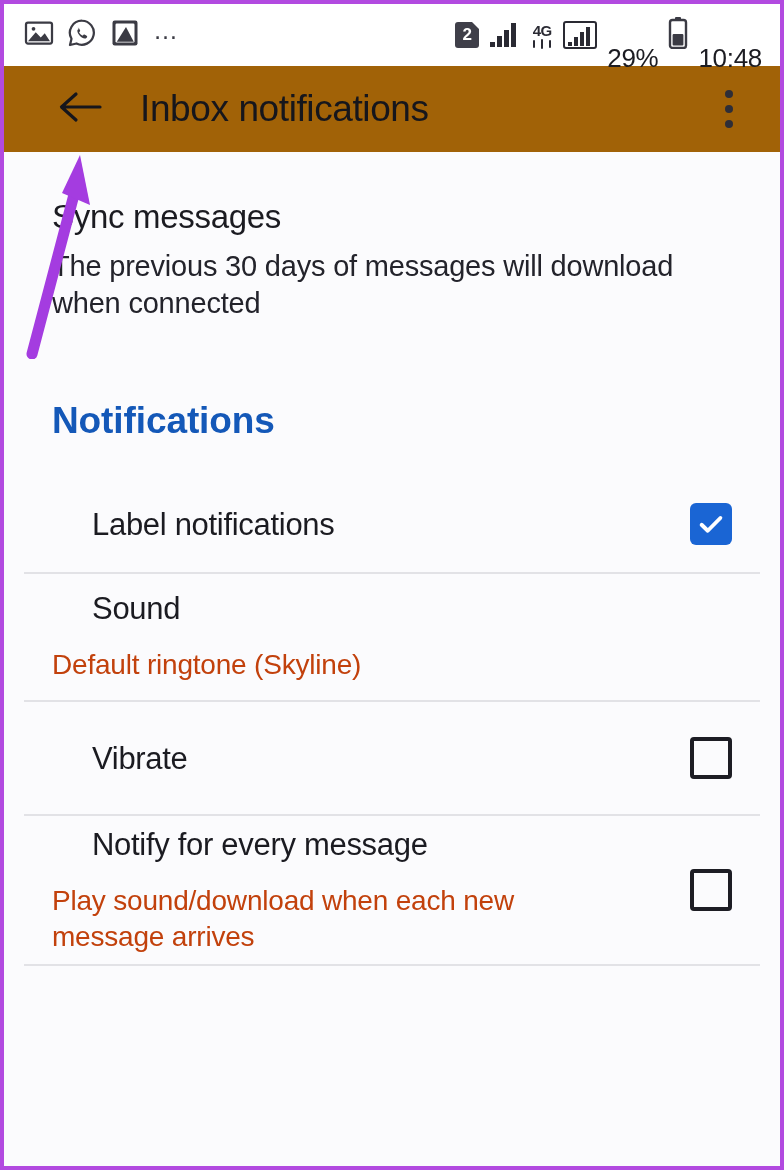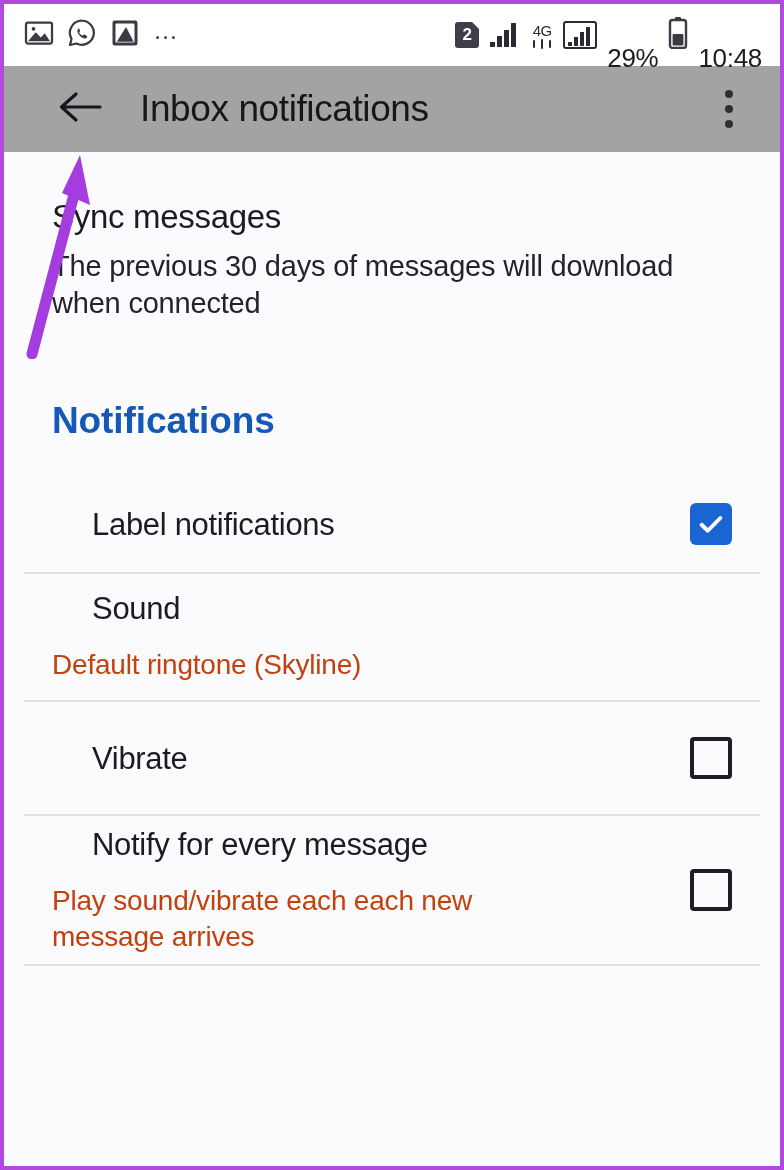--- a/index.html
+++ b/index.html
@@ -70,41 +70,41 @@
     position: relative;
   }
   .sim-badge::after{
     content:"";
     position:absolute; top:0; right:0;
     border-top:7px solid #ffffff;
     border-left:7px solid transparent;
   }
   .net-4g {
     font-size: 15px;
-    font-weight: normal;
+    font-weight: bold;
     color: #2a2a33;
     letter-spacing: -0.5px;
   }
   .boxed-signal {
     border: 2px solid #2a2a33;
     border-radius: 3px;
     padding: 2px 3px 1px 3px;
     display: flex;
     align-items: flex-end;
     gap: 1.5px;
     height: 28px;
   }
 
   
   .appbar {
     height: 86px;
     display: flex;
     align-items: center;
     padding: 0 24px 0 48px;
-    background: #a3a3a3;
+    background: #a16207;
   }
   .back-btn {
     width: 56px; height: 56px;
     display: flex; align-items: center; justify-content: center;
     cursor: pointer;
   }
   .appbar-title {
     margin-left: 32px;
     font-size: 37px;
     color: #16161c;
@@ -345,21 +345,21 @@
         <div class="row-title">Vibrate</div>
       </div>
       <div class="cbox unchecked"></div>
     </div>
 
     <div class="divider"></div>
 
     <div class="row row-notify">
       <div class="row-lbl">
         <div class="row-title">Notify for every message</div>
-        <div class="row-sub">Play sound/vibrate each each new message arrives</div>
+        <div class="row-sub">Play sound/download when each new message arrives</div>
       </div>
       <div class="cbox unchecked"></div>
     </div>
 
     <div class="divider"></div>
   </div>
 
   <div class="annot-arrow">
     <svg width="90" height="210" viewBox="0 0 90 210">
       <path d="M14 205 L58 38" stroke="#a43ce0" stroke-width="11" stroke-linecap="round" fill="none"></path>

